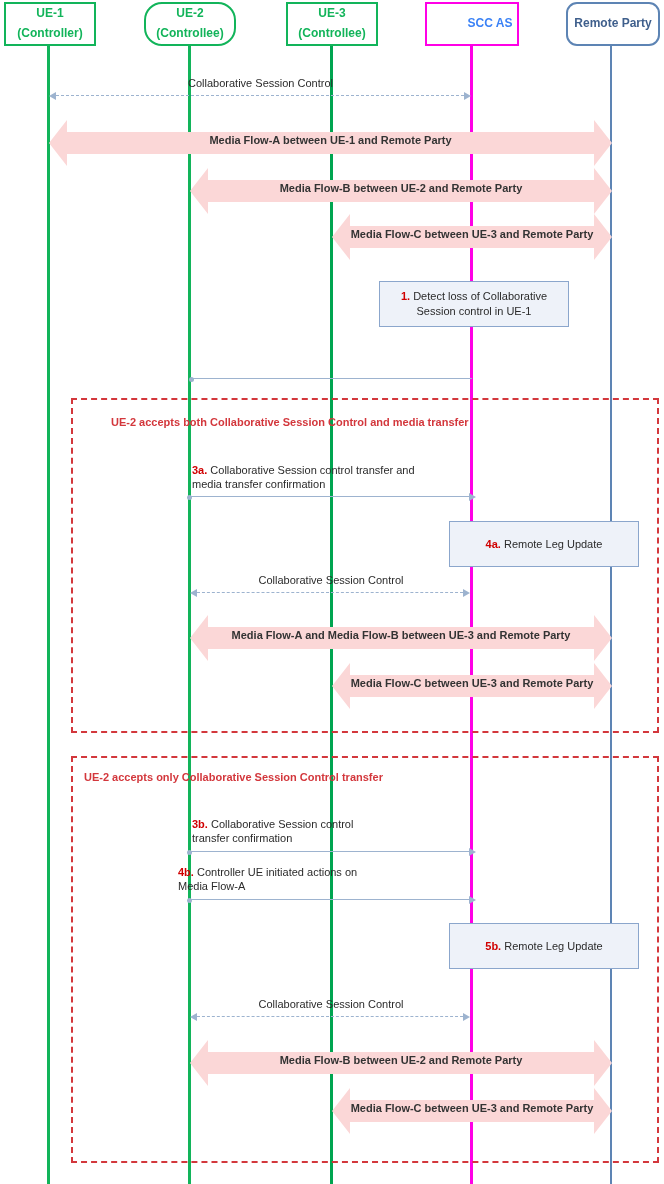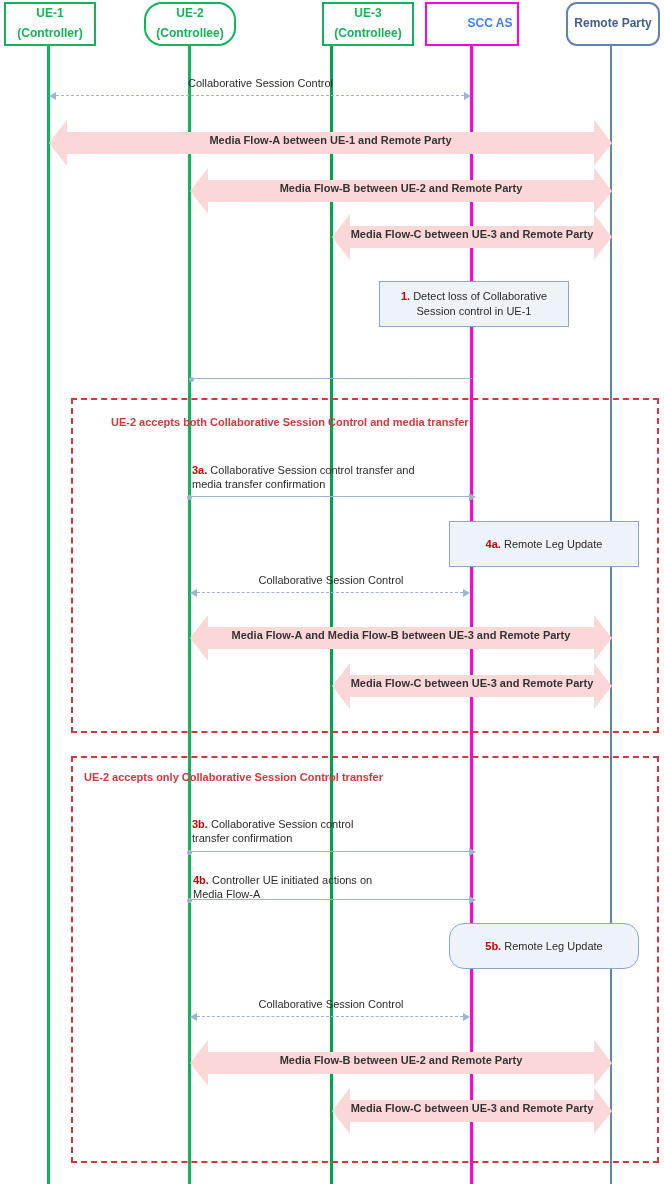--- a/index.html
+++ b/index.html
@@ -171,21 +171,21 @@
   <div class="lifeline blue" style="left:610px;width:2px;"></div>
 
   <div class="actor-box" style="left:4px;width:92px;">
     <span>UE-1</span>
     <span>(Controller)</span>
   </div>
   <div class="actor-box" style="left:144px;width:92px;border-radius:18px;">
     <span>UE-2</span>
     <span>(Controllee)</span>
   </div>
-  <div class="actor-box" style="left:286px;width:92px;margin-left:36px;">
+  <div class="actor-box" style="left:286px;width:92px;">
     <span>UE-3</span>
     <span>(Controllee)</span>
   </div>
   <div class="actor-box scc" style="left:425px;width:94px;">
     <span>SCC AS</span>
   </div>
   <div class="actor-box remote" style="left:566px;width:94px;border-radius:11px;">
     <span>Remote Party</span>
   </div>
 
@@ -260,28 +260,28 @@
   <div class="alt-frame" style="left:71px;top:756px;width:588px;height:407px;"></div>
   <div class="alt-title" style="left:84px;top:771px;">UE-2 accepts only Collaborative Session Control transfer</div>
 
   <div class="ctrl-label" style="left:192px;top:818px;">
     <span class="step-num">3b.</span>
     <span>Collaborative Session control</span><br>
     <span>transfer confirmation</span>
   </div>
   <div class="ctrl-arrow solid right-head dot-left" style="left:190px;width:279px;top:851px;"></div>
 
-  <div class="ctrl-label" style="left:193px;top:866px;margin-top:8px;">
+  <div class="ctrl-label" style="left:178px;top:866px;">
     <span class="step-num">4b.</span>
     <span>Controller UE initiated actions on</span><br>
     <span>Media Flow-A</span>
   </div>
   <div class="ctrl-arrow solid right-head dot-left" style="left:190px;width:279px;top:899px;"></div>
 
-  <div class="note-box" style="left:449px;top:923px;width:190px;height:46px;border-radius:15px;">
+  <div class="note-box" style="left:449px;top:923px;width:190px;height:46px;">
     <div>
       <span class="step-num">5b.</span>
       <span>Remote Leg Update</span>
     </div>
   </div>
 
   <div class="ctrl-label centered" style="left:190px;width:282px;top:998px;">Collaborative Session Control</div>
   <div class="ctrl-arrow left-head right-head" style="left:197px;width:266px;top:1016px;"></div>
 
   <div class="media" style="left:190px;width:422px;top:1040px;">

